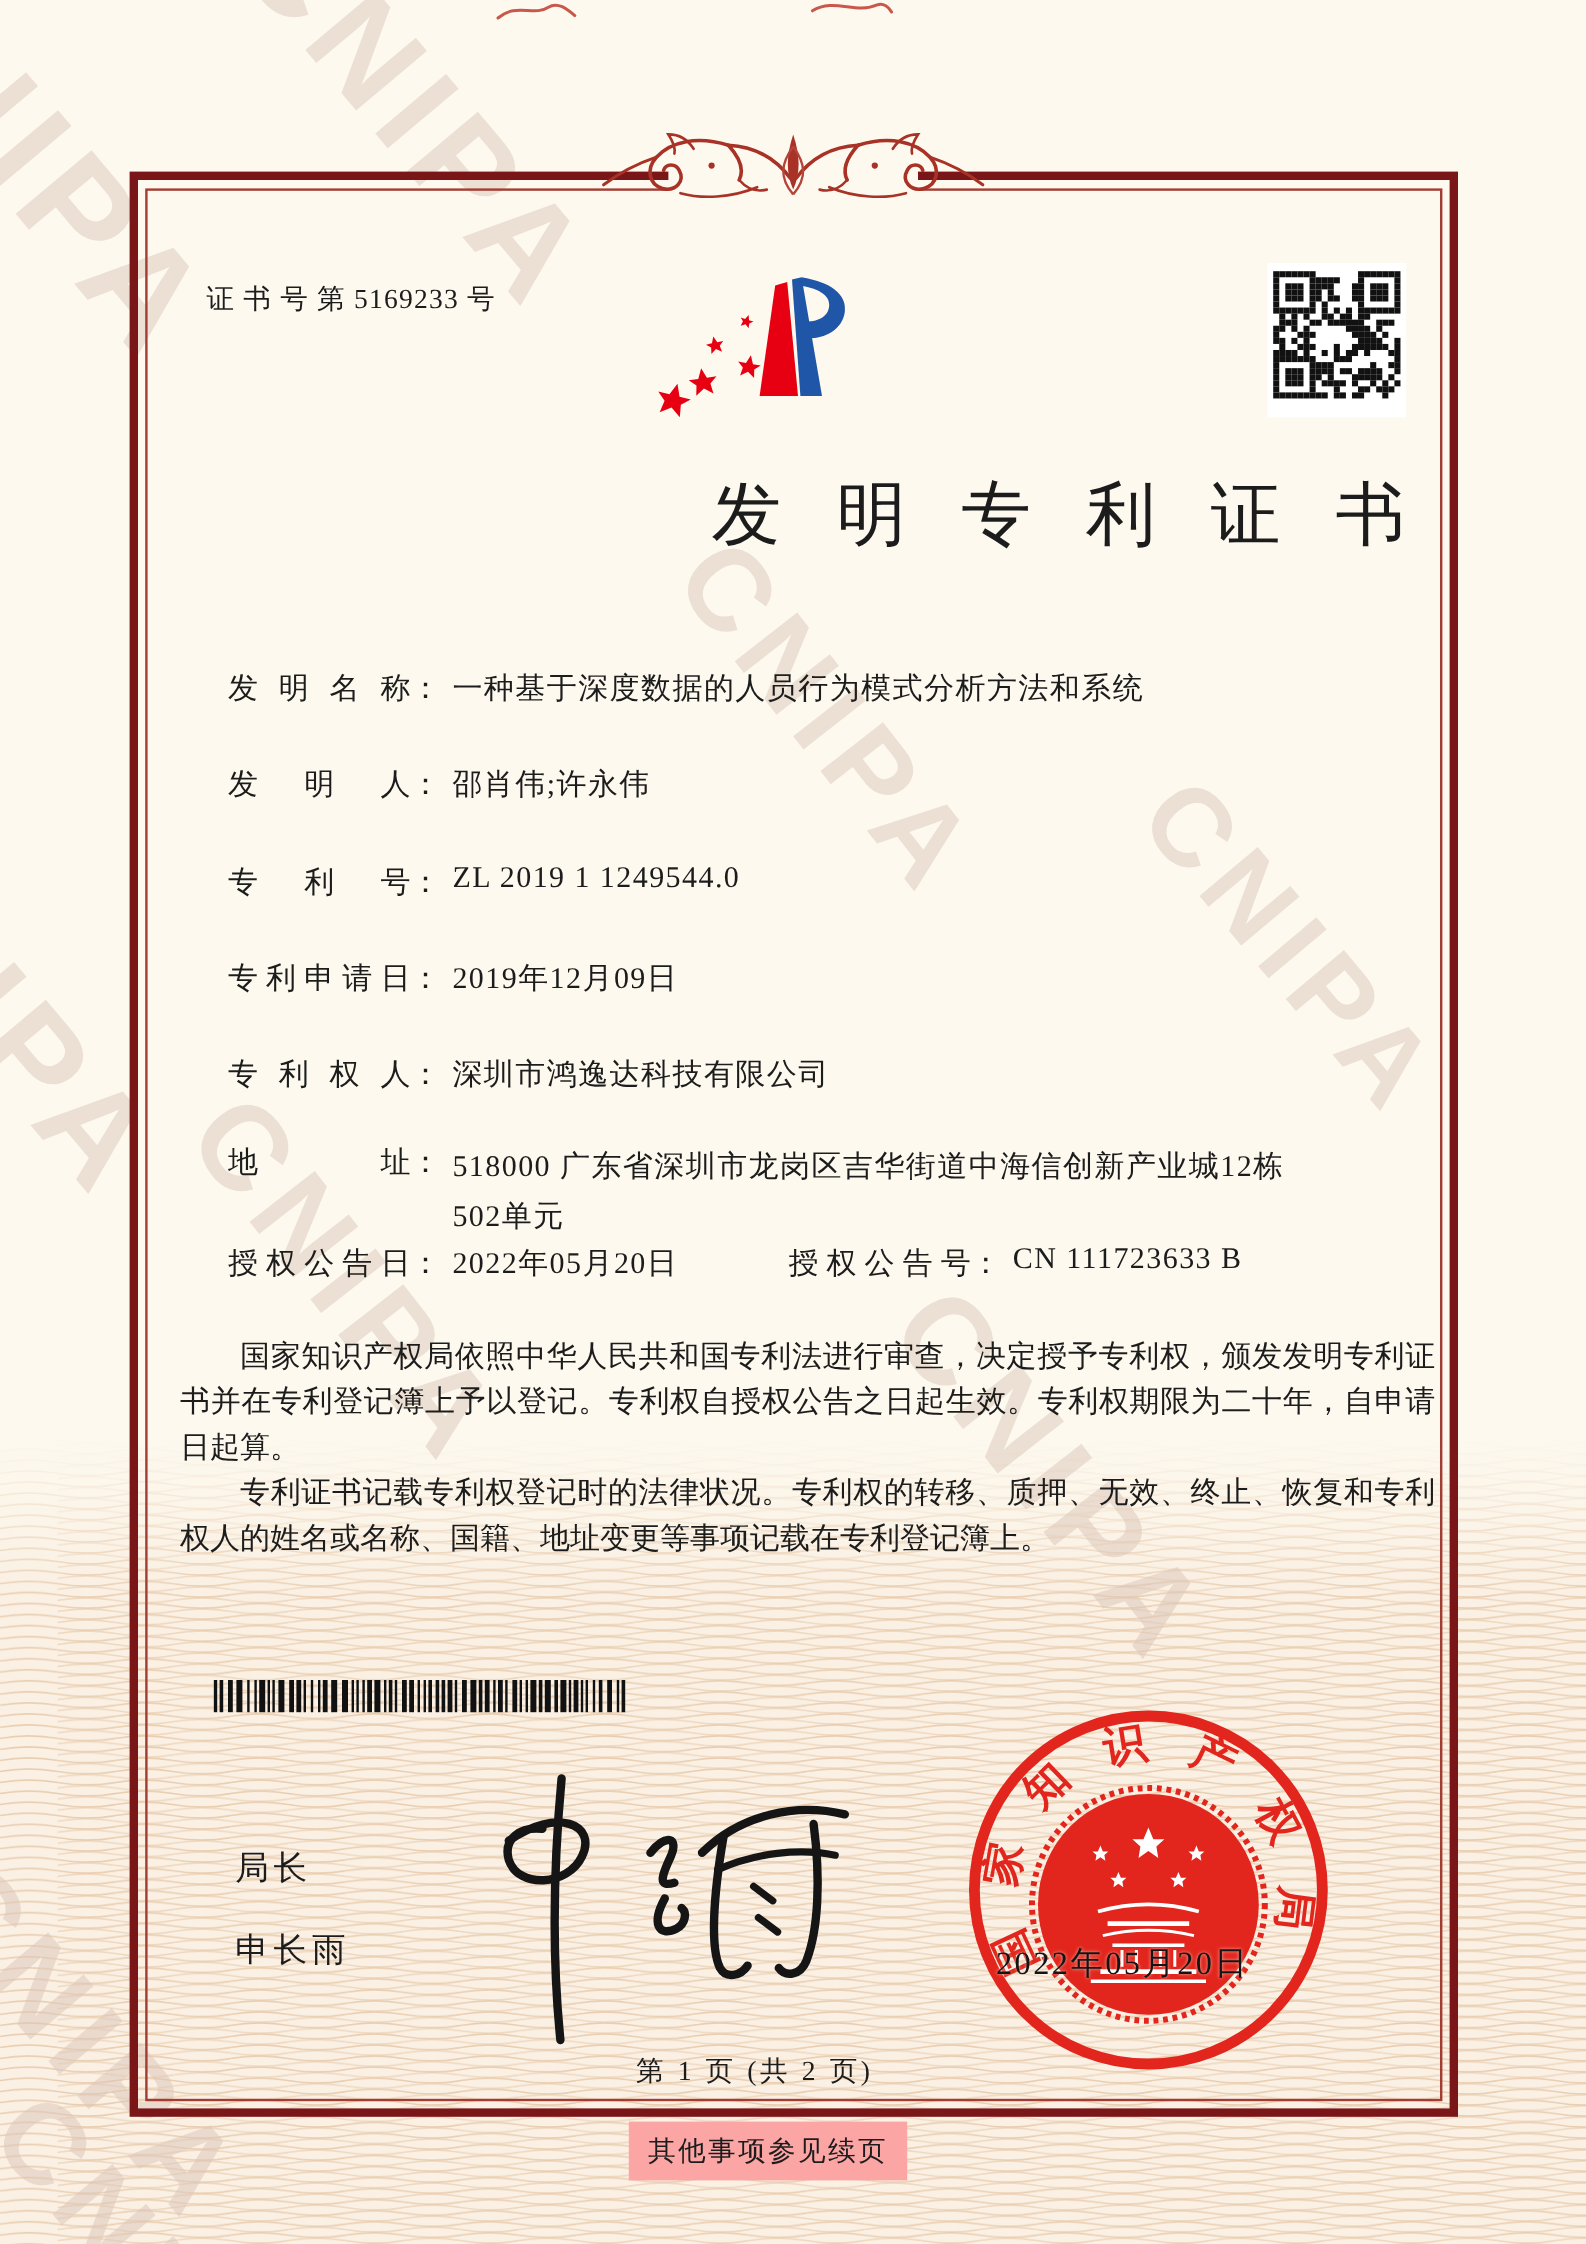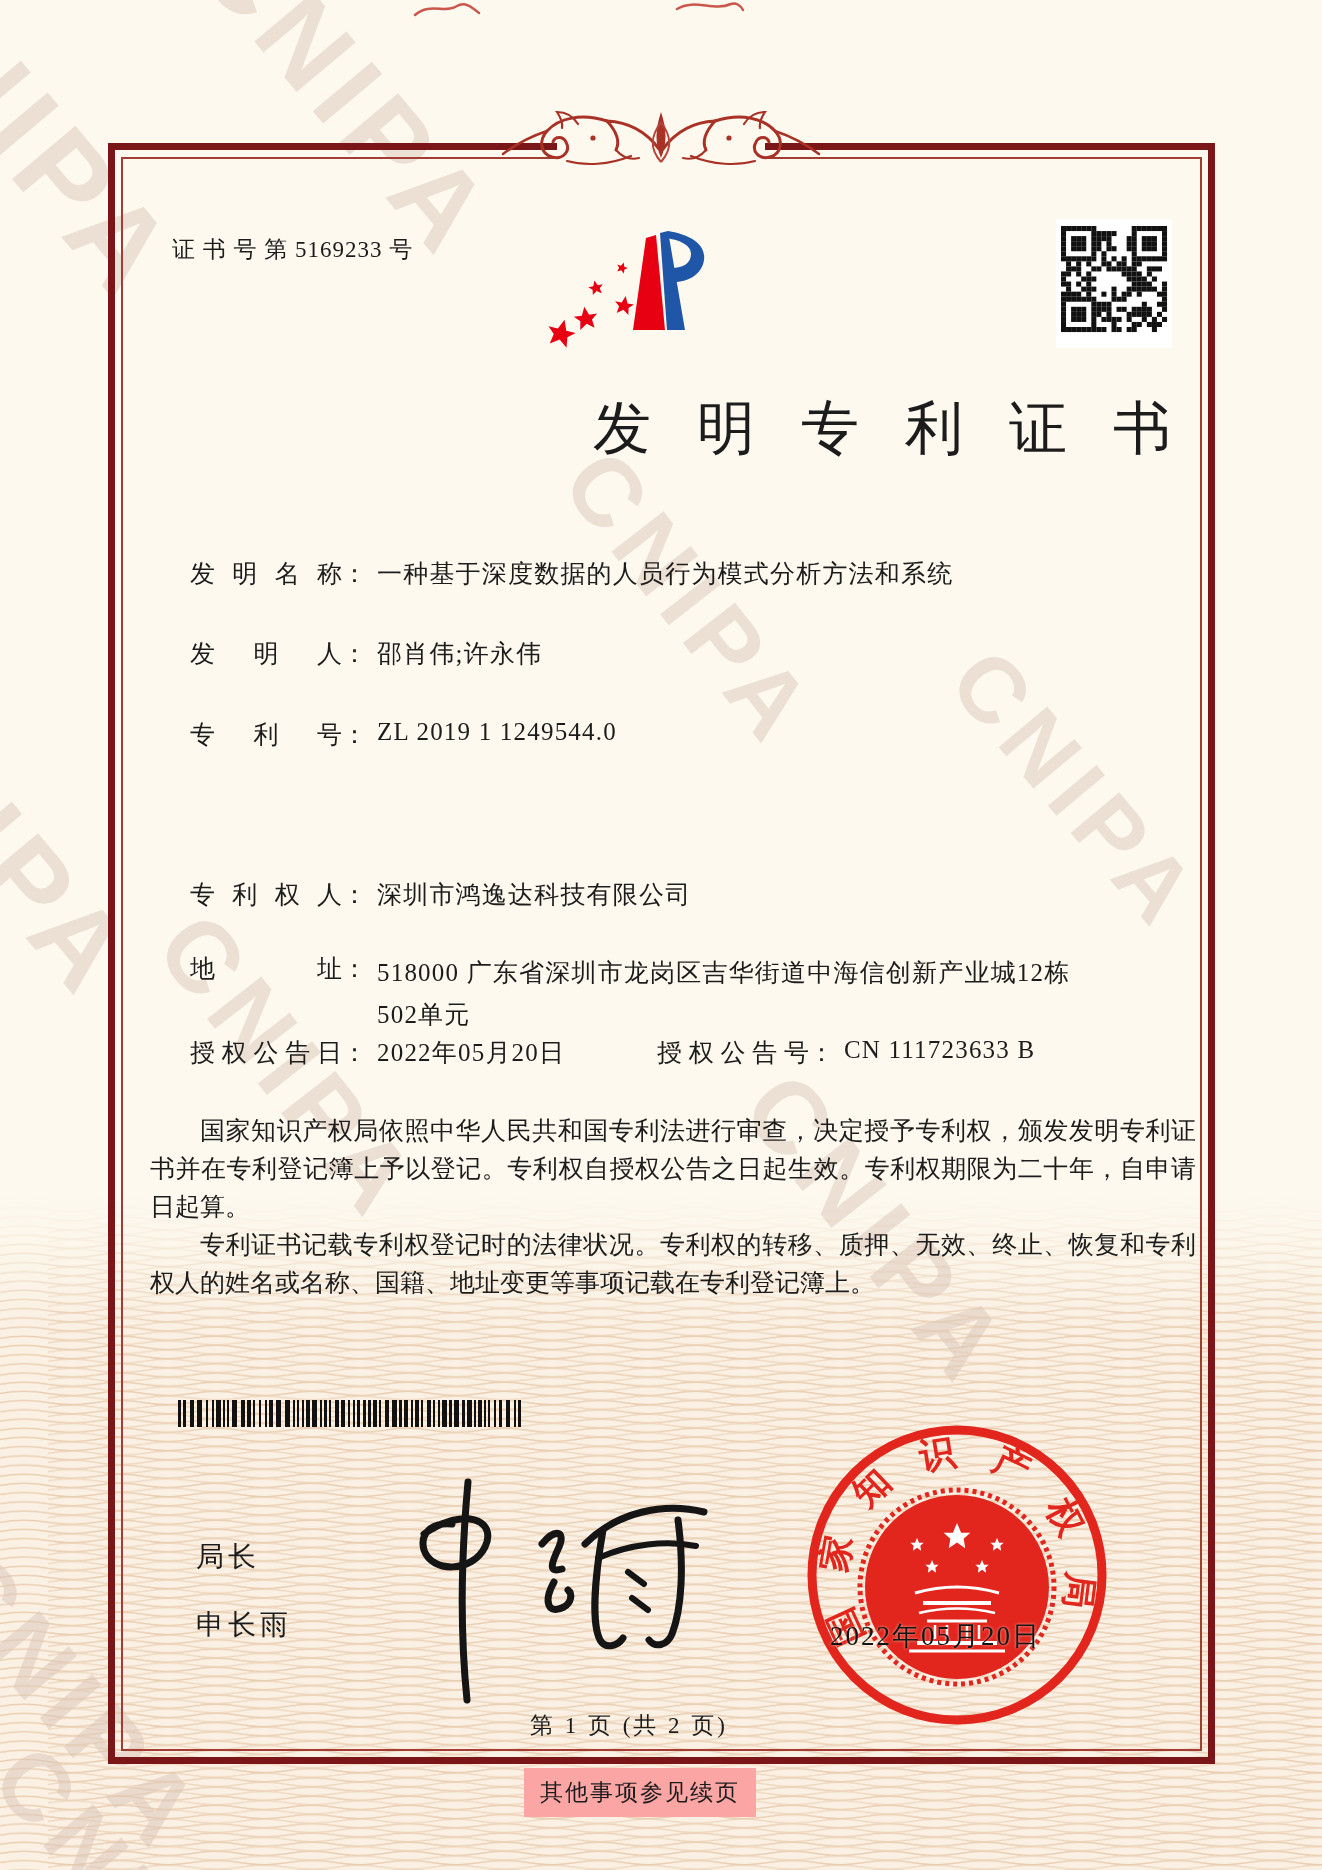--- a/index.html
+++ b/index.html
@@ -374,20 +374,23 @@
 
   <div class="frow" style="top:557px">
     <span class="flabel">发明名称</span><span class="fcolon">：</span><span class="fvalue">一种基于深度数据的人员行为模式分析方法和系统</span>
   </div>
   <div class="frow" style="top:637px">
     <span class="flabel">发明人</span><span class="fcolon">：</span><span class="fvalue">邵肖伟;许永伟</span>
   </div>
   <div class="frow" style="top:718px">
     <span class="flabel">专利号</span><span class="fcolon">：</span><span class="fvalue">ZL 2019 1 1249544.0</span>
   </div>
+  <div class="frow" style="top:798px">
+    <span class="flabel">专利申请日</span><span class="fcolon">：</span><span class="fvalue">2019年12月09日</span>
+  </div>
   <div class="frow" style="top:878px">
     <span class="flabel">专利权人</span><span class="fcolon">：</span><span class="fvalue">深圳市鸿逸达科技有限公司</span>
   </div>
   <div class="frow" style="top:952px">
     <span class="flabel">地址</span><span class="fcolon">：</span><span class="fvalue addr">518000 广东省深圳市龙岗区吉华街道中海信创新产业城12栋502单元</span>
   </div>
   <div class="frow" style="top:1036px">
     <span class="flabel">授权公告日</span><span class="fcolon">：</span><span class="fvalue">2022年05月20日</span>
   </div>
   <div class="frow2" style="top:1036px">

